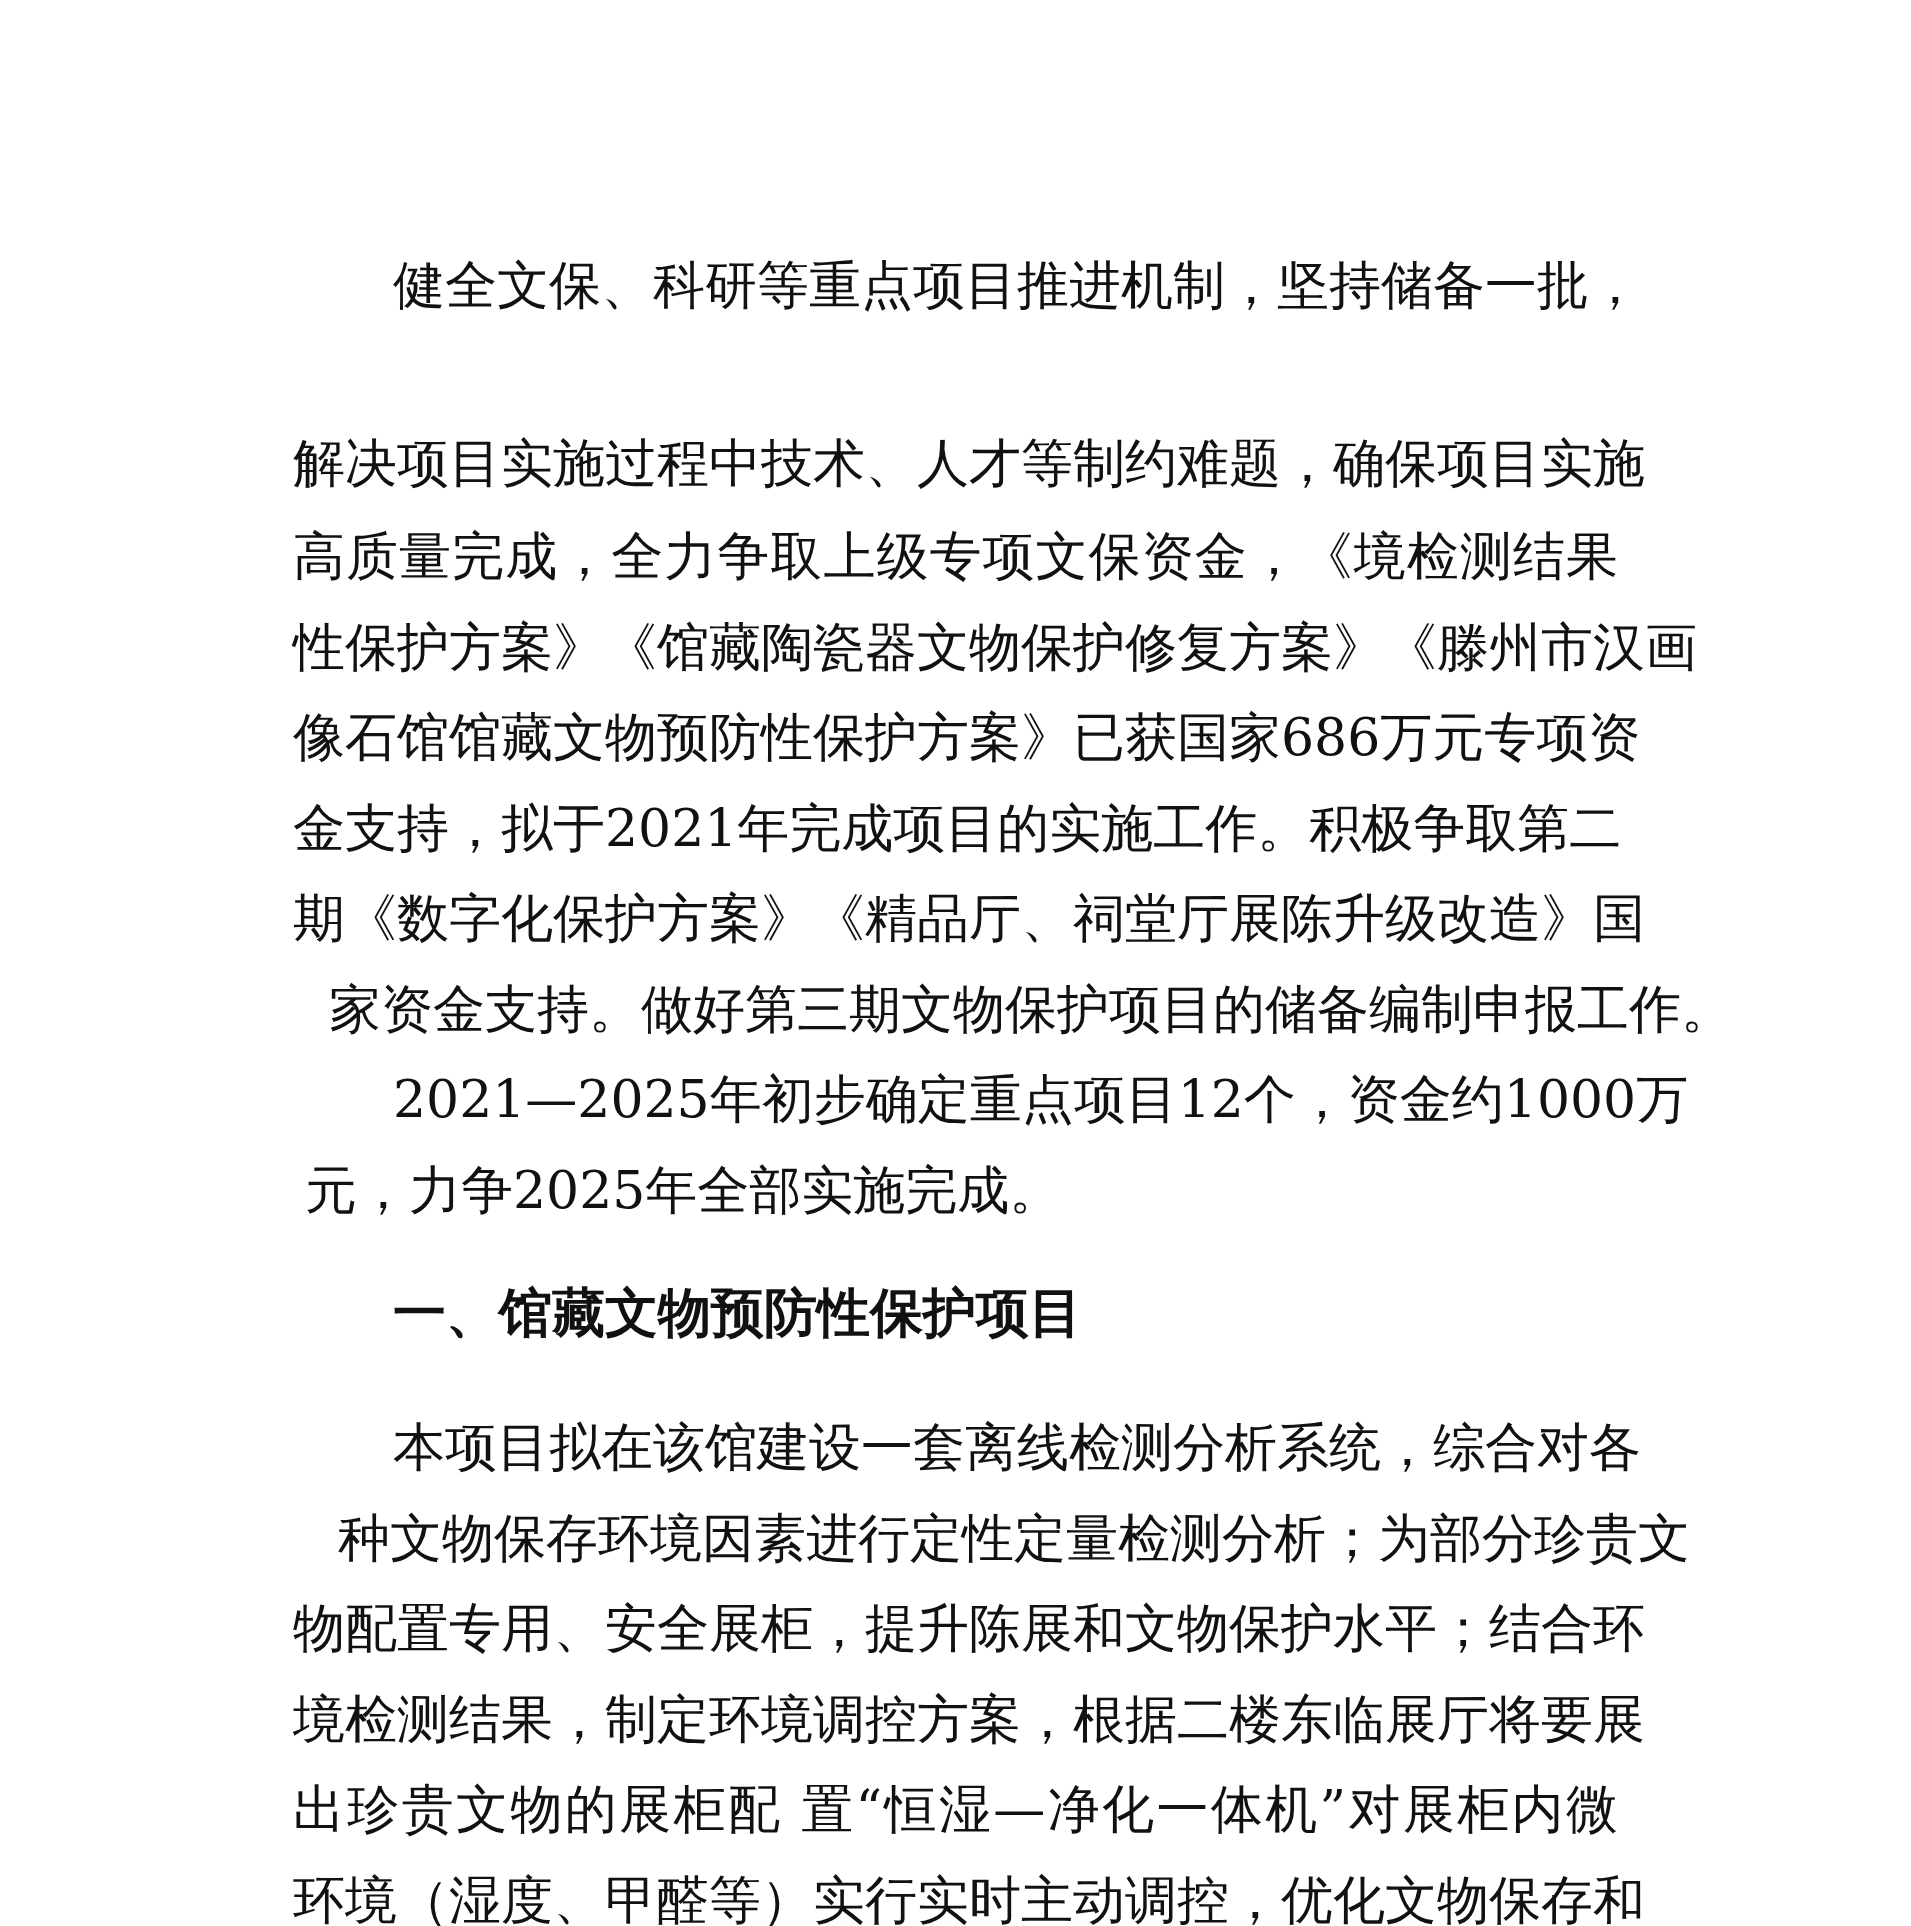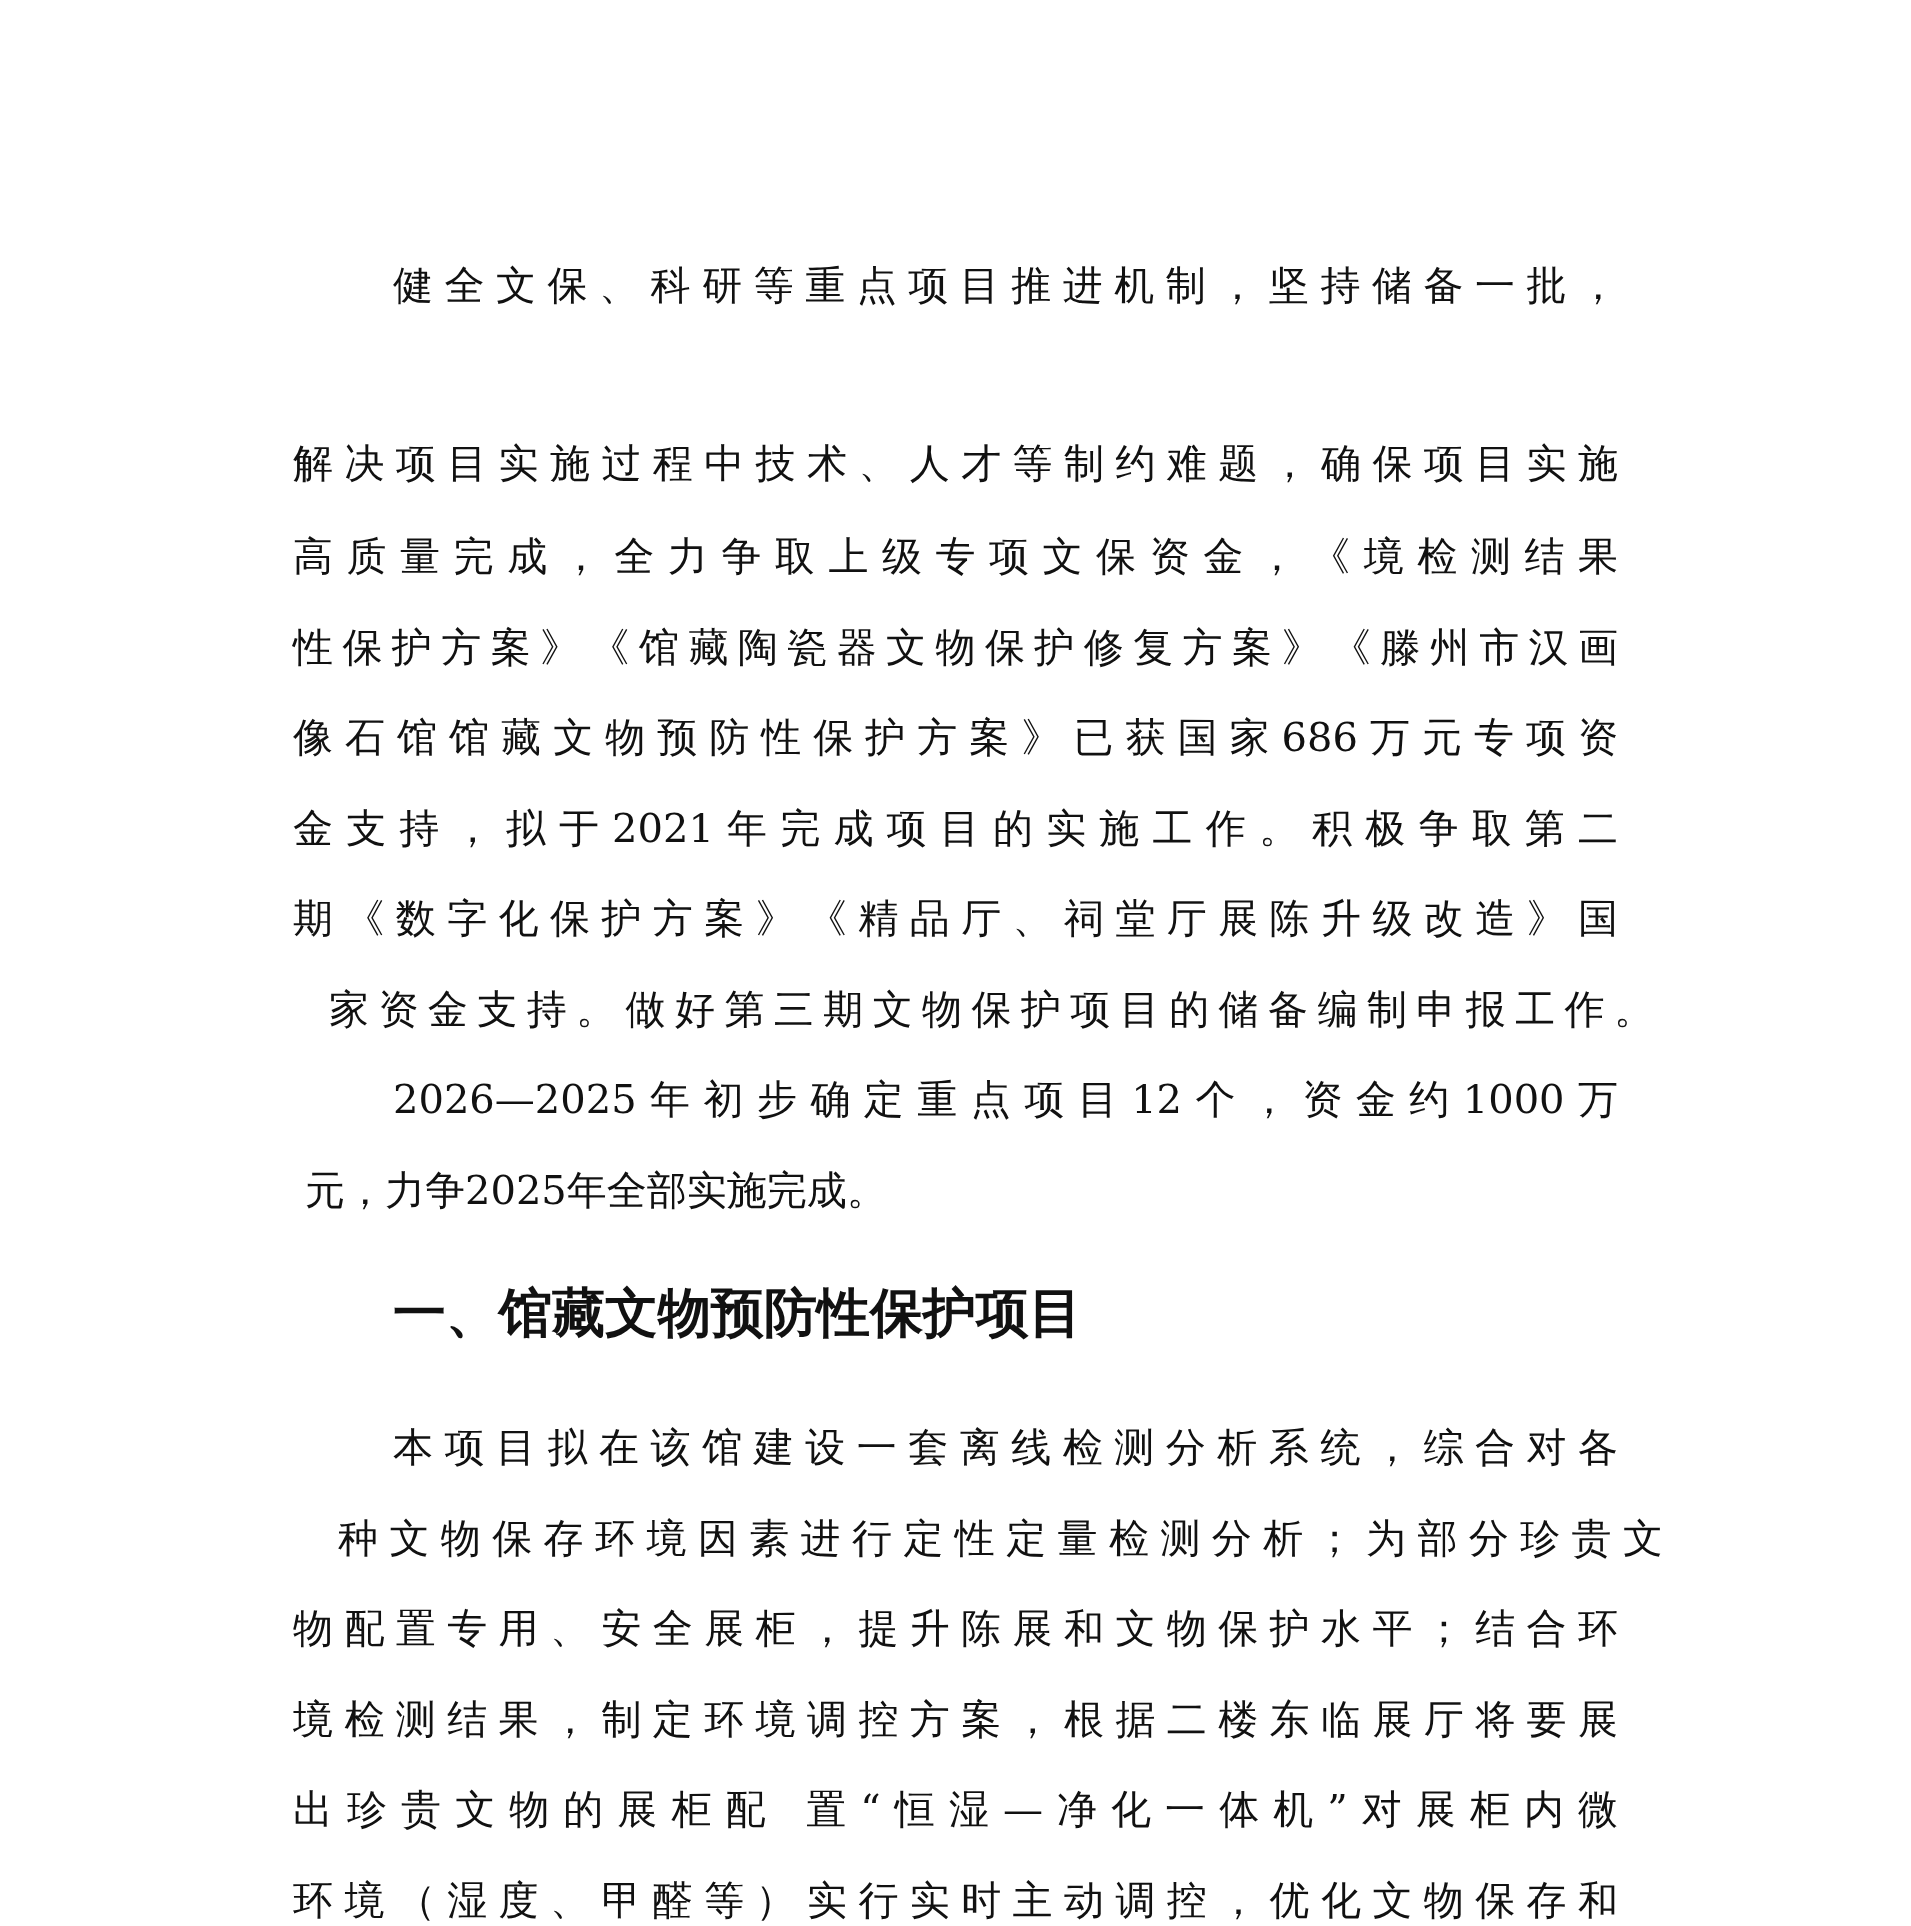--- a/index.html
+++ b/index.html
@@ -1,40 +1,40 @@
 <!DOCTYPE html>
 <html style="font-size:6.2px"><head>
 <meta charset="utf-8">
 <style>
   html, body { margin: 0; padding: 0; background: #ffffff; }
   body { width: 1911px; height: 2703px; position: relative; overflow: hidden;
          font-family: "DejaVu Serif", "Liberation Serif", serif; color: #111; }
   .page { position: absolute; left: 0; top: 0; width: 1911px; height: 2703px; background: #fff; }
   .line { position: absolute; left: 293px; width: 1325px; height: 91px; line-height: 91px;
-          font-size: 40px; white-space: nowrap; text-align: justify; text-align-last: justify; letter-spacing: 0px; }
+          font-size: 52px; white-space: nowrap; text-align: justify; text-align-last: justify; letter-spacing: 0px; }
   .line.last { text-align-last: left; margin-left: 12px; }
   .line.indent { left: 393px; width: 1225px; }
   .heading { position: absolute; left: 393px; height: 91px; line-height: 91px; font-size: 53px;
              white-space: nowrap; font-family: "DejaVu Sans", "Liberation Sans", sans-serif; font-weight: bold; }
 </style>
 </head>
 <body>
 
 <div class="page">
 
   <div class="line indent" style="top:240px;">健全文保、科研等重点项目推进机制，坚持储备一批，</div>
   <div class="line" style="top:418px;">解决项目实施过程中技术、人才等制约难题，确保项目实施</div>
   <div class="line" style="top:511px;">高质量完成，全力争取上级专项文保资金，《境检测结果</div>
   <div class="line" style="top:602px;">性保护方案》《馆藏陶瓷器文物保护修复方案》《滕州市汉画</div>
   <div class="line" style="top:692px;">像石馆馆藏文物预防性保护方案》已获国家686万元专项资</div>
   <div class="line" style="top:783px;">金支持，拟于2021年完成项目的实施工作。积极争取第二</div>
   <div class="line" style="top:873px;">期《数字化保护方案》《精品厅、祠堂厅展陈升级改造》国</div>
   <div class="line" style="top:964px;margin-left:36px;">家资金支持。做好第三期文物保护项目的储备编制申报工作。</div>
 
-  <div class="line indent" style="top:1054px;">2026—2025年初步确定重点项目12个，资金约1000万</div>
+  <div class="line indent" style="top:1054px;">2021—2025年初步确定重点项目12个，资金约1000万</div>
   <div class="line last" style="top:1145px;">元，力争2025年全部实施完成。</div>
 
   <div class="heading" style="top:1267px;">一、馆藏文物预防性保护项目</div>
 
   <div class="line indent" style="top:1402px;">本项目拟在该馆建设一套离线检测分析系统，综合对各</div>
   <div class="line" style="top:1493px;margin-left:45px;">种文物保存环境因素进行定性定量检测分析；为部分珍贵文</div>
   <div class="line" style="top:1583px;">物配置专用、安全展柜，提升陈展和文物保护水平；结合环</div>
   <div class="line" style="top:1674px;">境检测结果，制定环境调控方案，根据二楼东临展厅将要展</div>
   <div class="line" style="top:1764px;">出珍贵文物的展柜配 置“恒湿—净化一体机”对展柜内微</div>
   <div class="line" style="top:1855px;">环境（湿度、甲醛等）实行实时主动调控，优化文物保存和</div>

